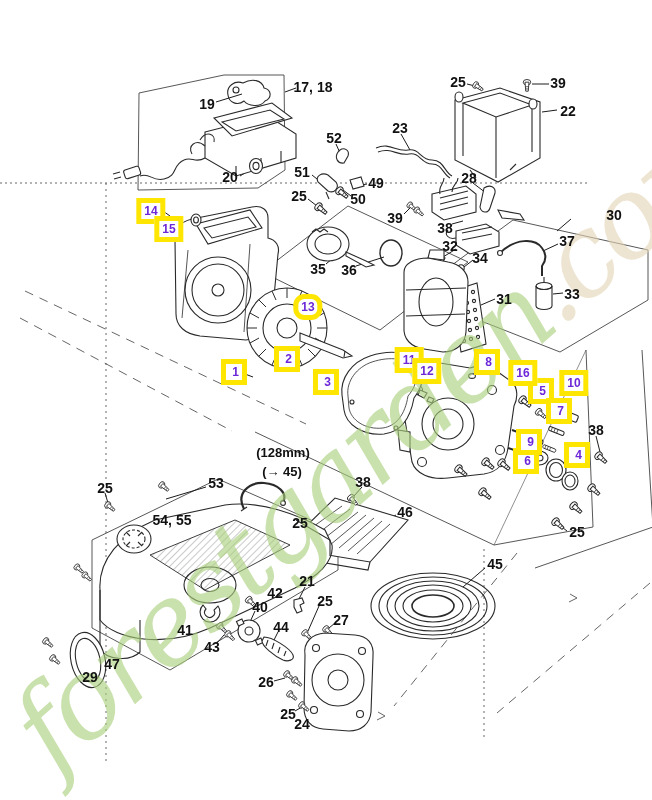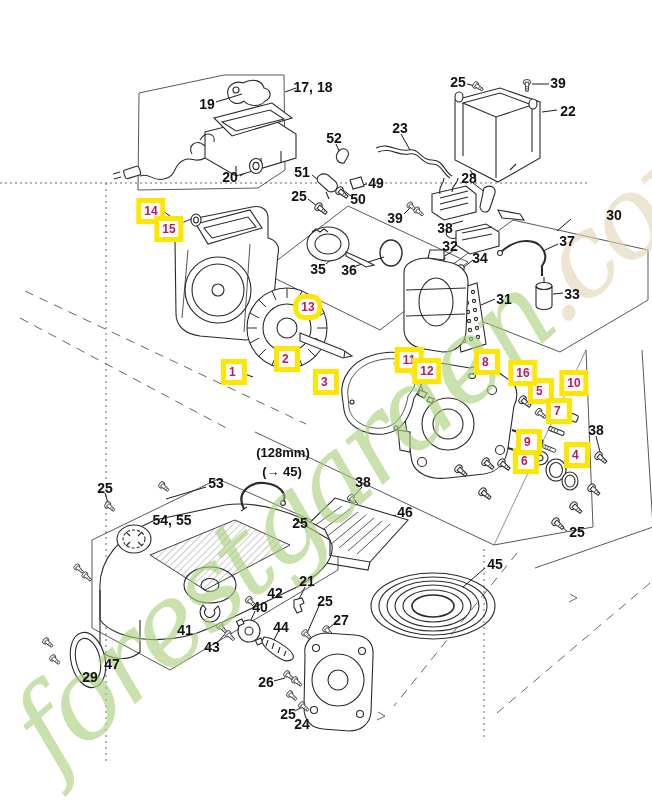--- a/index.html
+++ b/index.html
@@ -5,22 +5,22 @@
   html,body{margin:0;padding:0;background:#ffffff;}
   #canvas{position:relative;width:652px;height:800px;background:#ffffff;overflow:hidden;
           font-family:"Liberation Sans", sans-serif;}
   #diagram-svg{position:absolute;left:0;top:0;}
   #labels{position:absolute;left:0;top:0;width:652px;height:800px;}
   .pl{position:absolute;transform:translate(-50%,-50%);font:bold 14px/1 "Liberation Sans",sans-serif;
       color:#111;white-space:nowrap;letter-spacing:0px;}
   .note{position:absolute;transform:translate(-50%,-50%);font:bold 13px/1 "Liberation Sans",sans-serif;
       color:#111;white-space:nowrap;}
   .hl{position:absolute;transform:translate(-50%,-50%);border:5px solid #ef4444;background:#ffffff;
-      font:bold 12px/1 "Liberation Sans",sans-serif;color:#be185d;padding:2px 3px;min-width:10px;
-      text-align:left;white-space:nowrap;cursor:pointer;}
+      font:bold 12px/1 "Liberation Sans",sans-serif;color:#6d28d9;padding:2px 3px;min-width:10px;
+      text-align:right;white-space:nowrap;cursor:pointer;}
 </style>
 </head>
 <body>
 
 <div id="canvas">
 
 <svg id="diagram-svg" width="652" height="800" viewBox="0 0 652 800" xmlns="http://www.w3.org/2000/svg">
   <defs>
     <g id="screw">
       <ellipse cx="-2" cy="0" rx="3" ry="4.2" fill="#fff" stroke="#2a2a2a" stroke-width="1"></ellipse>

